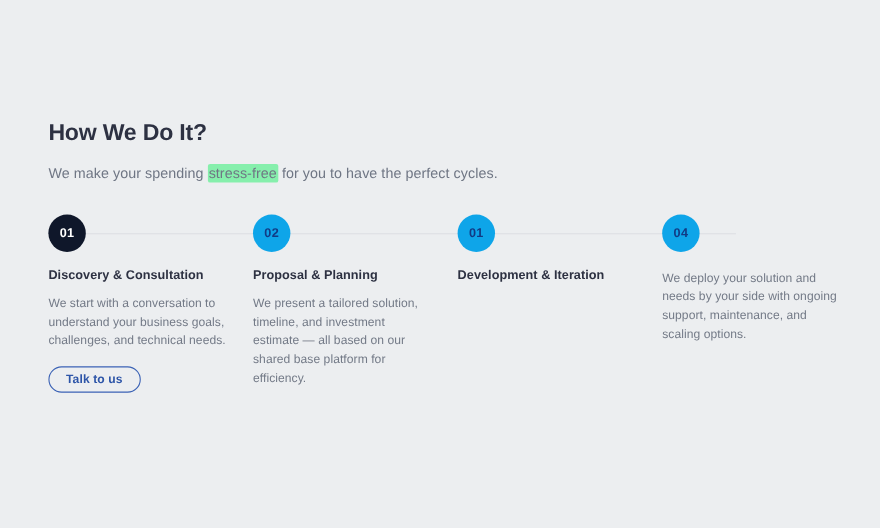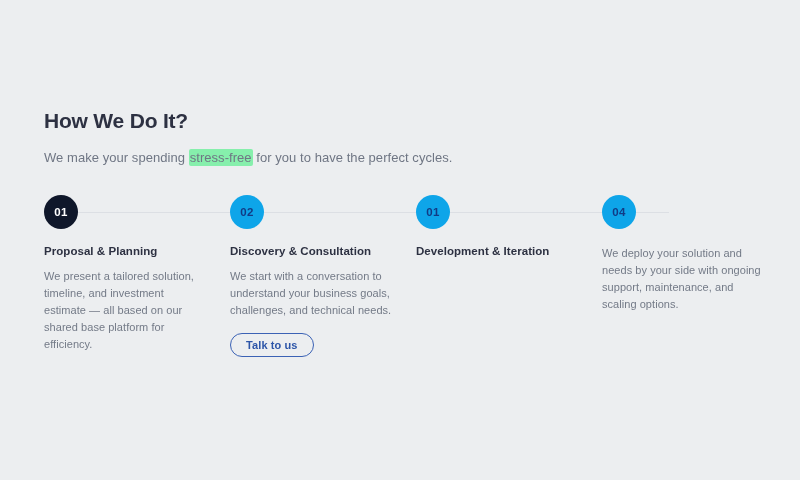--- a/index.html
+++ b/index.html
@@ -176,33 +176,33 @@
           <span>04</span>
         </div>
       </div>
 
     </div>
   </div>
 
   <div class="steps">
 
     <div class="step">
-      <h3 class="step-title">Proposal &amp; Planning</h3>
-      <p class="step-desc">We present a tailored solution, timeline, and investment estimate — all based on our shared base platform for efficiency.</p>
-    </div>
-
-    <div class="step">
       <h3 class="step-title">Discovery &amp; Consultation</h3>
       <p class="step-desc">We start with a conversation to understand your business goals, challenges, and technical needs.</p>
       <div class="cta-wrap">
         <button class="cta-button">Talk to us</button>
       </div>
     </div>
 
     <div class="step">
+      <h3 class="step-title">Proposal &amp; Planning</h3>
+      <p class="step-desc">We present a tailored solution, timeline, and investment estimate — all based on our shared base platform for efficiency.</p>
+    </div>
+
+    <div class="step">
       <h3 class="step-title">Development &amp; Iteration</h3>
     </div>
 
     <div class="step">
       <p class="step-desc">We deploy your solution and needs by your side with ongoing support, maintenance, and scaling options.</p>
     </div>
 
   </div>
 </div>
 

